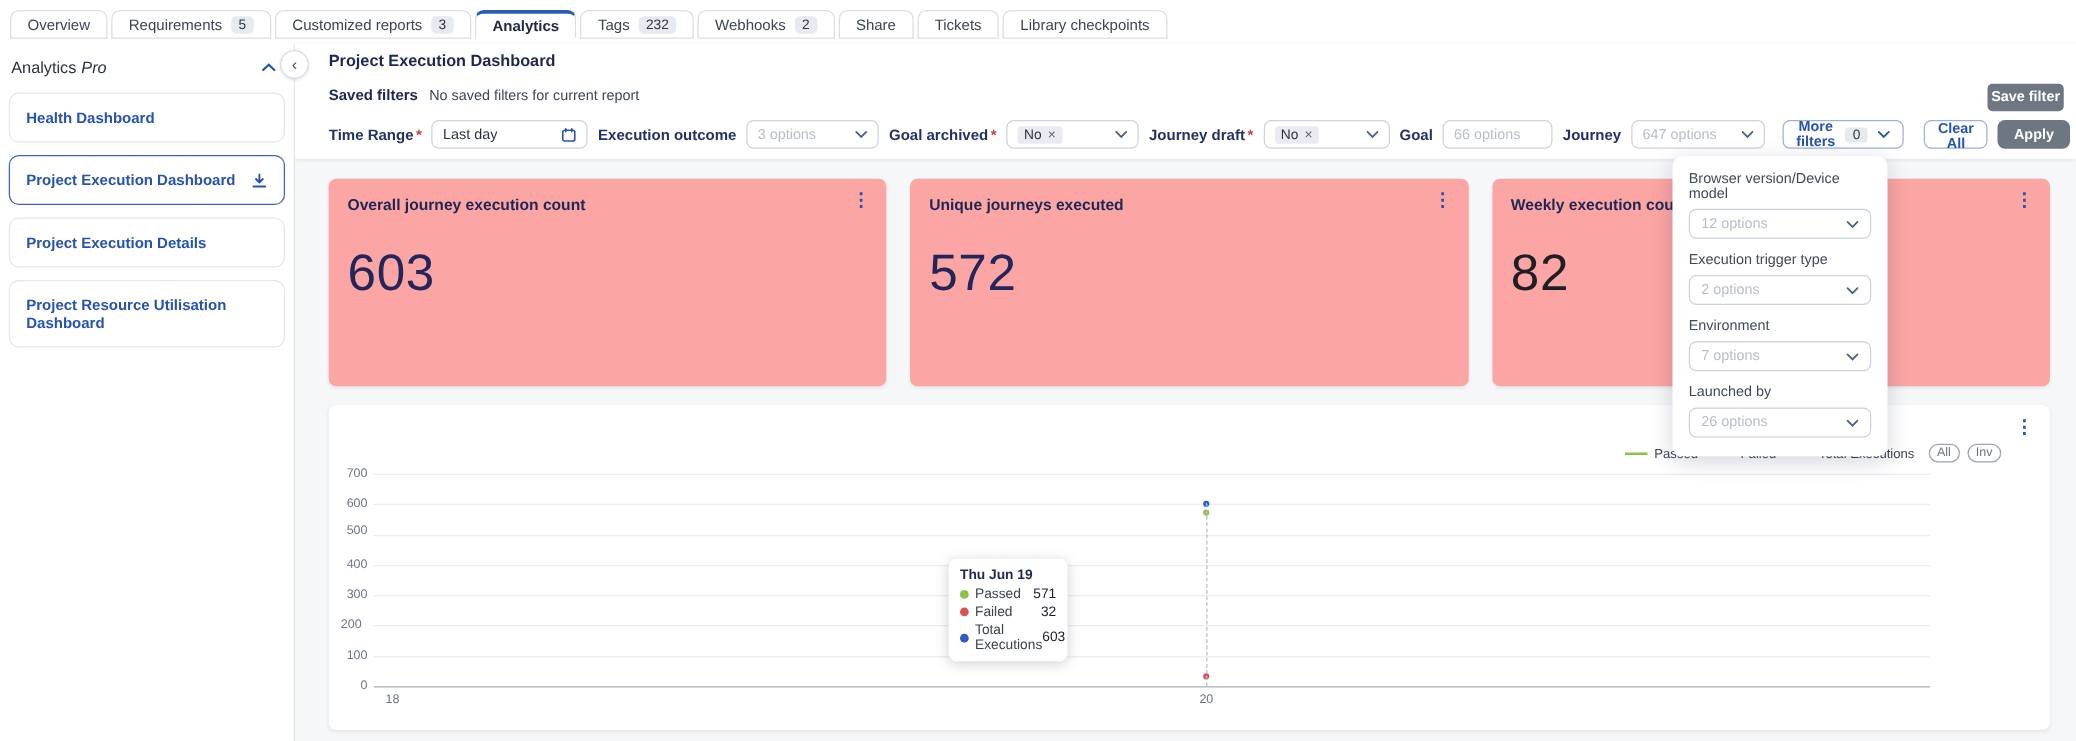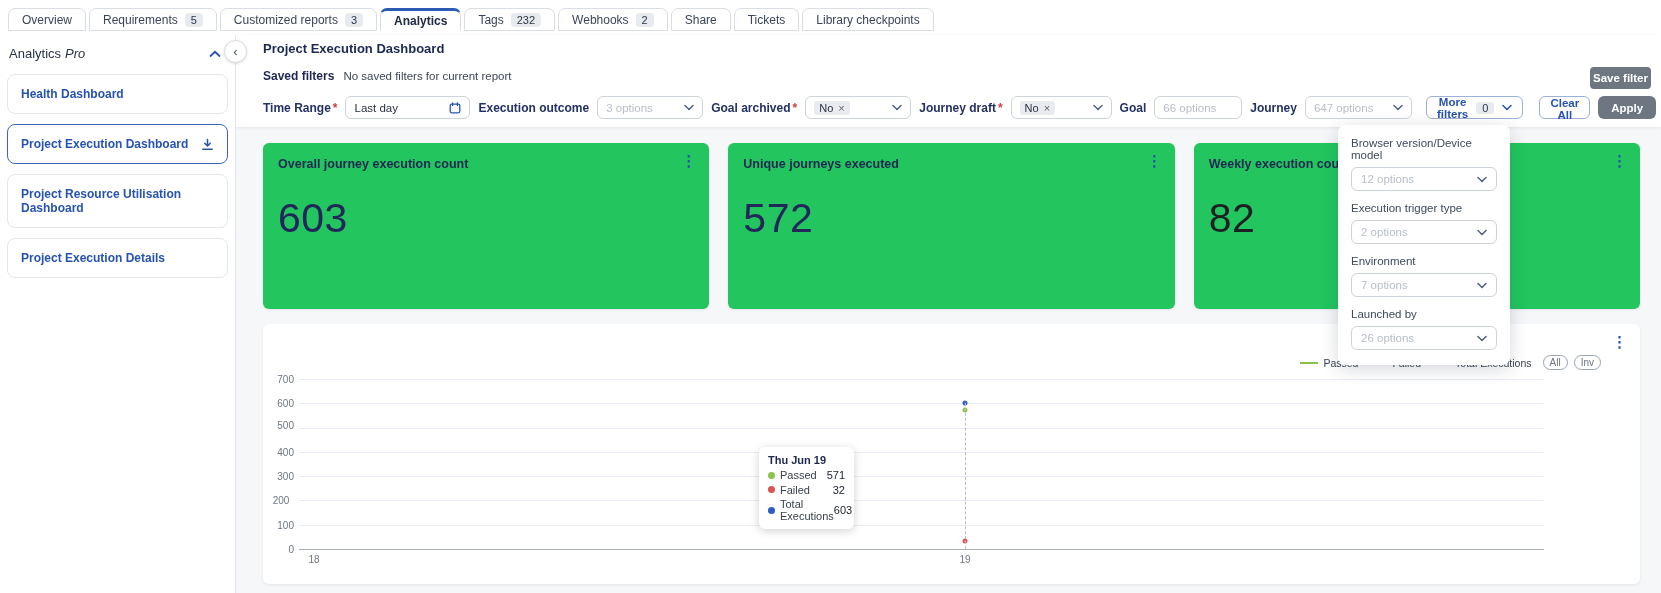--- a/index.html
+++ b/index.html
@@ -81,21 +81,21 @@
     height:23px; padding:0 10px; font-size:11.5px; font-weight:600; font-family:inherit; cursor:pointer;
   }
   .apply-btn {
     background:#6e7681; color:#fff; border:none; border-radius:6px;
     height:23px; padding:0 13px; font-size:11.5px; font-weight:600; font-family:inherit; cursor:pointer;
   }
   
   .content { flex:1; padding:16px 21px 0 27px; overflow:hidden; }
   .metrics-row { display:flex; gap:19px; }
   .metric-card {
-    flex:1; background:#22c55e; border-radius:6px; box-shadow:0 1px 3px rgba(16,24,40,.08);
+    flex:1; background:#fca5a5; border-radius:6px; box-shadow:0 1px 3px rgba(16,24,40,.08);
     height:166px; padding:14px 15px; position:relative;
   }
   .card-title { font-size:12.5px; font-weight:700; color:#1d2752; }
   .metric-value { font-size:41px; font-weight:500; margin-top:24px; color:#23265a; letter-spacing:.5px; }
   .kebab { position:absolute; top:10px; right:13px; color:#2653b0; font-size:15px; font-weight:700; cursor:pointer; line-height:1; }
   .chart-card {
     margin-top:15px; background:#fff; border-radius:6px; box-shadow:0 1px 3px rgba(16,24,40,.08);
     height:260px; position:relative; padding:12px 15px;
   }
   .legend { position:absolute; top:31px; right:39px; display:flex; align-items:center; gap:11px; font-size:10.5px; color:#3c4453; }
@@ -189,24 +189,24 @@
       <div class="side-item selected">
         <span>Project Execution Dashboard</span>
         <span class="dl">
           <svg width="13" height="13" viewBox="0 0 13 13">
               <path d="M6.5 1.5v6M3.8 5.2L6.5 8l2.7-2.8" fill="none" stroke="#2653b0" stroke-width="1.5" stroke-linecap="round" stroke-linejoin="round"></path>
               <path d="M1.8 11.2h9.4" stroke="#2653b0" stroke-width="1.5" stroke-linecap="round"></path>
             </svg>
         </span>
       </div>
       <div class="side-item">
+        <span>Project Execution Details</span>
+      </div>
+      <div class="side-item">
         <span>Project Resource Utilisation Dashboard</span>
-      </div>
-      <div class="side-item">
-        <span>Project Execution Details</span>
       </div>
     </aside>
 
     <div class="collapse-btn">
         <span>‹</span>
       </div>
 
     <div class="main">
       <div class="main-header">
         <div class="page-title">Project Execution Dashboard</div>
@@ -354,21 +354,21 @@
               <div class="y-label" style="top: 97.1429px;">300</div>
               <div class="gridline" style="top: 72.8571px;"></div>
               <div class="y-label" style="top: 72.8571px;">400</div>
               <div class="gridline" style="top: 48.5714px;"></div>
               <div class="y-label" style="top: 46px;">500</div>
               <div class="gridline" style="top: 24.2857px;"></div>
               <div class="y-label" style="top: 24.2857px;">600</div>
               <div class="gridline" style="top: 0px;"></div>
               <div class="y-label" style="top: 0px;">700</div>
               <div class="x-label" style="left: 14.94px;">18</div>
-              <div class="x-label" style="left: 666.075px;">19</div>
+              <div class="x-label" style="left: 666.075px;">20</div>
               <div class="marker" style="border-color: rgb(139, 195, 74); left: 666.075px; top: 31.3286px;"></div>
               <div class="marker" style="border-color: rgb(217, 83, 79); left: 666.075px; top: 162.229px;"></div>
               <div class="marker" style="border-color: rgb(46, 91, 198); left: 666.075px; top: 23.5571px;"></div>
               <div class="vline" style="left: 666.075px; top: 23.5571px; height: 146.443px;"></div>
             </div>
         </div>
       </div>
     </div>
   </div>
 

